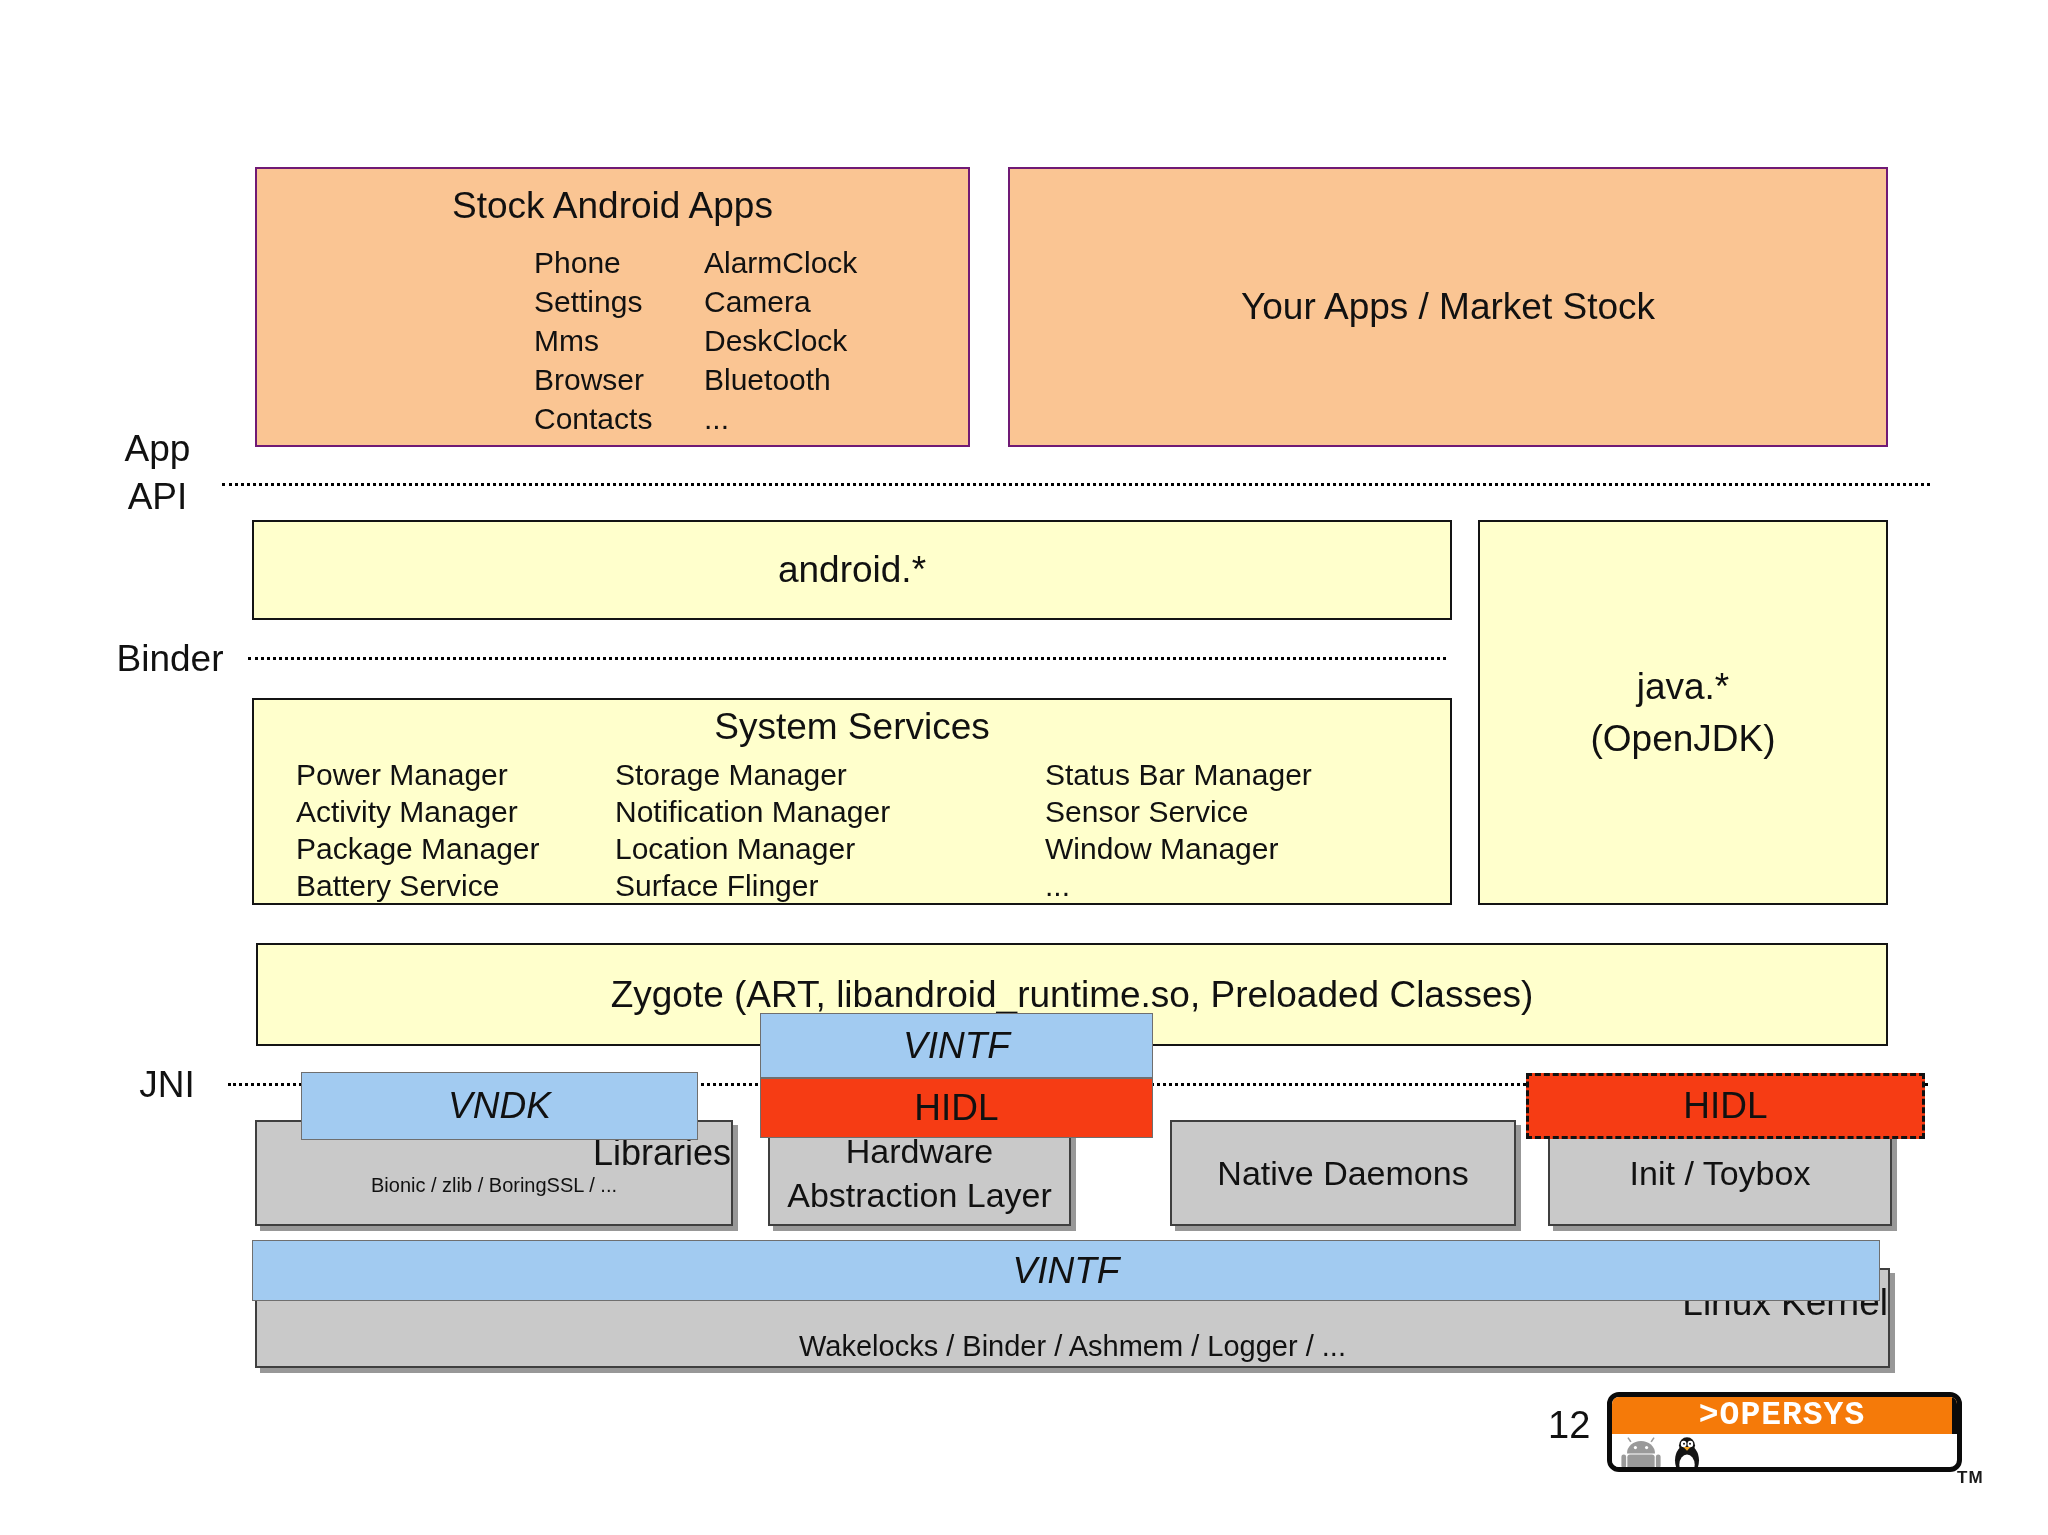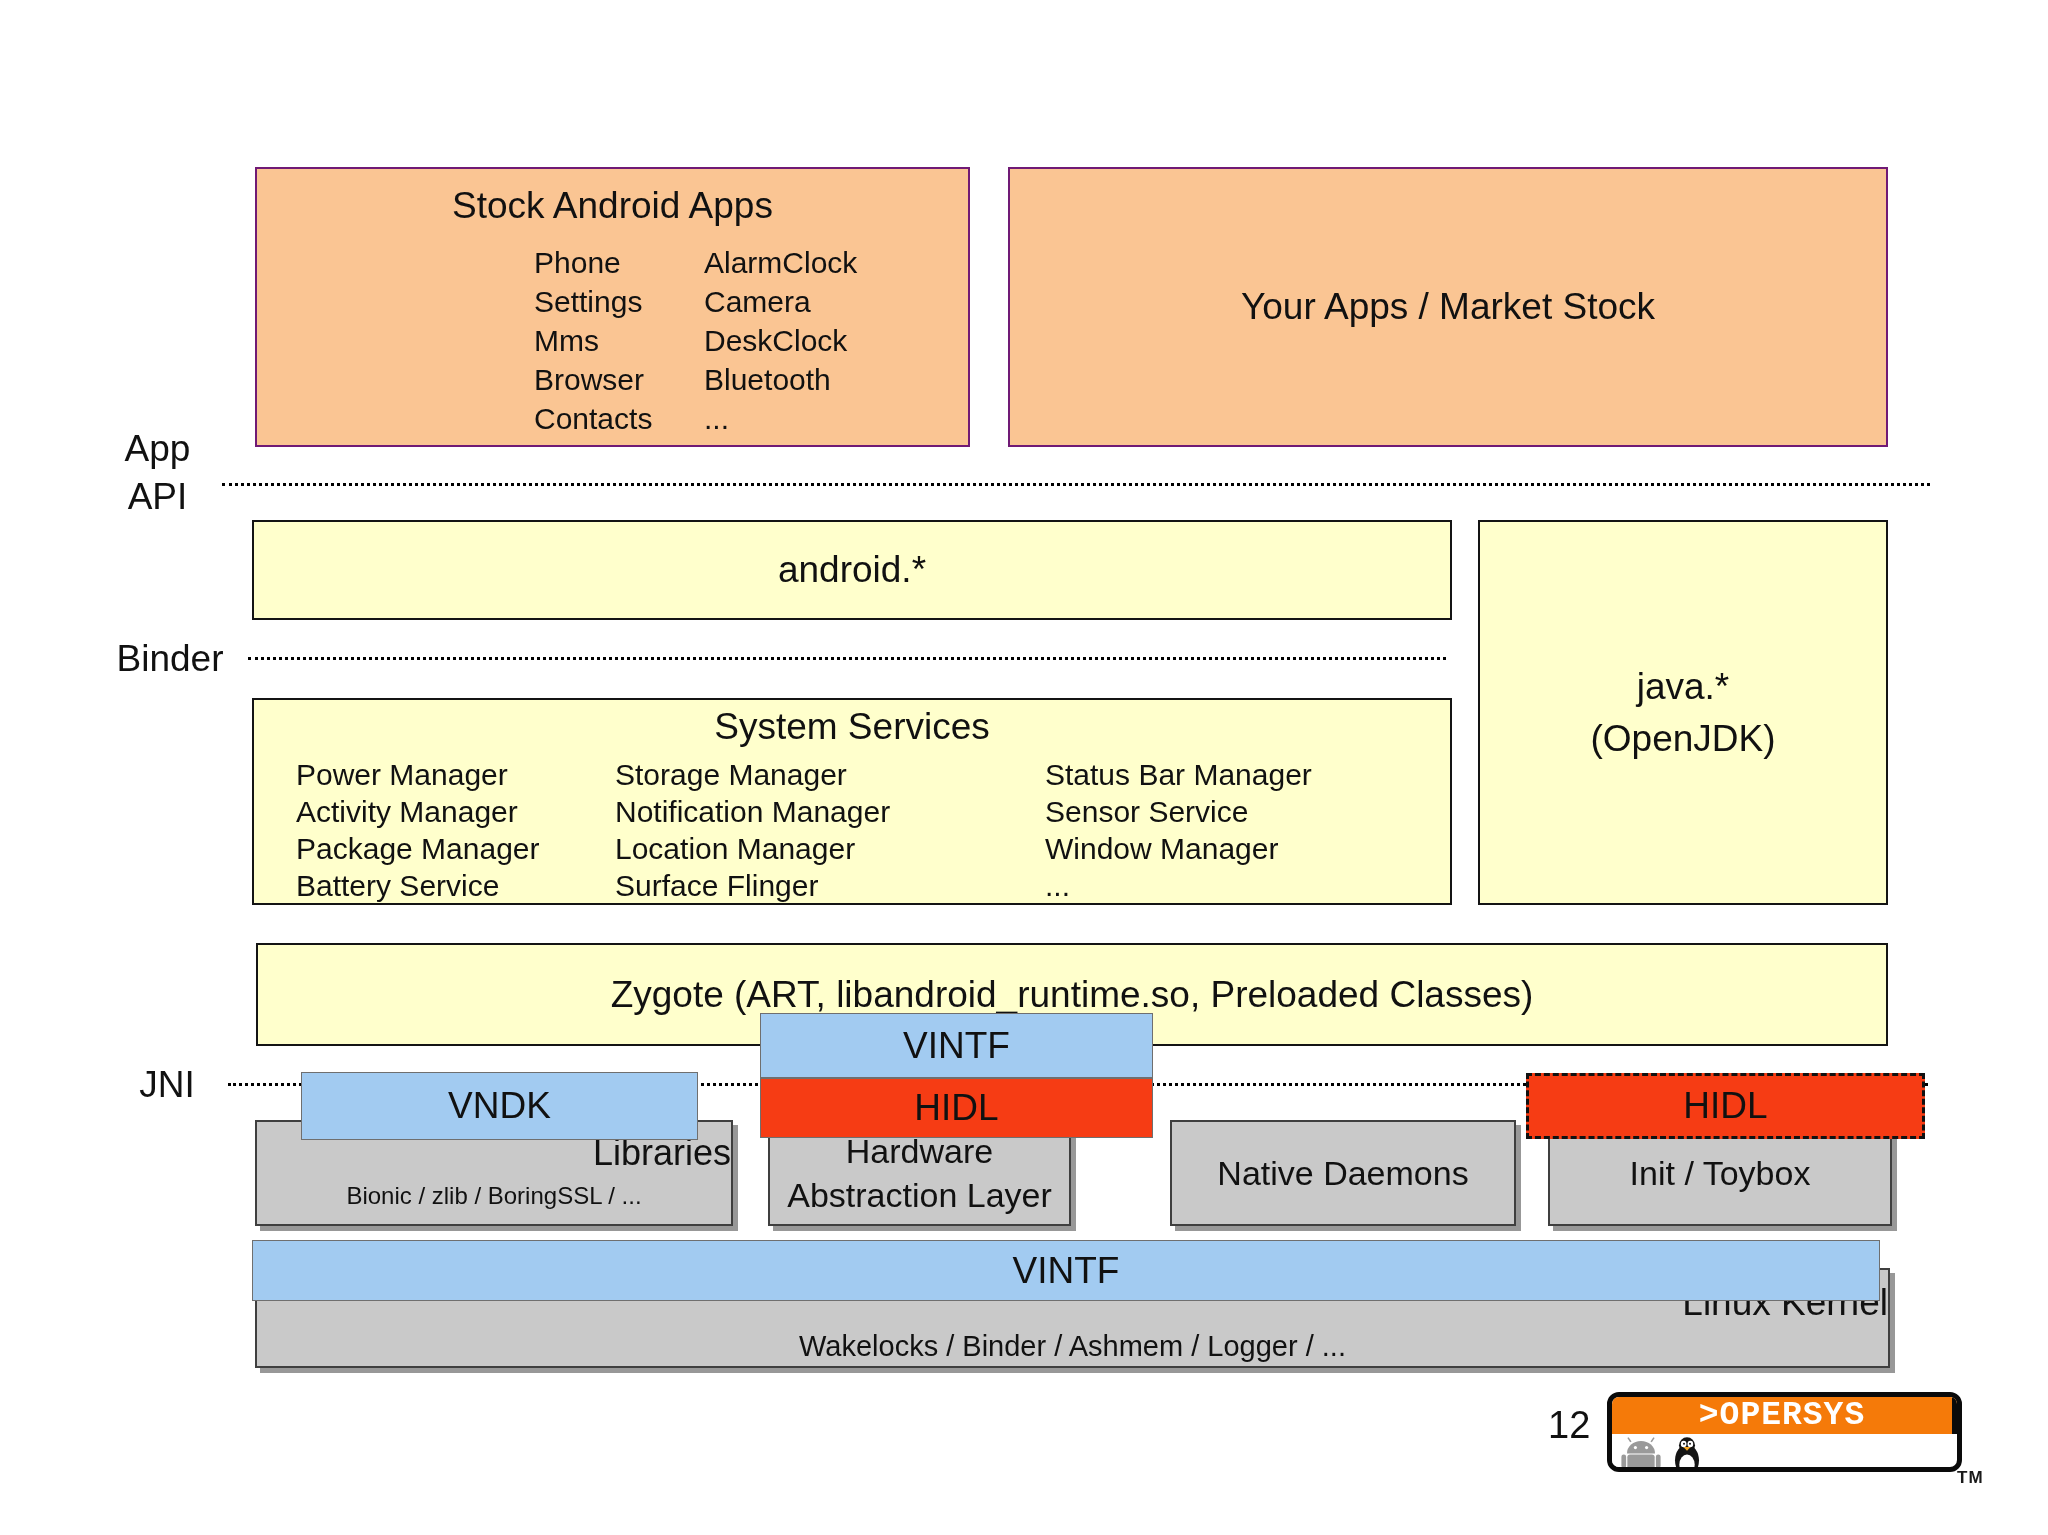--- a/index.html
+++ b/index.html
@@ -3,37 +3,37 @@
 <meta charset="utf-8">
 <style>
   html,body { margin:0; padding:0; background:#fff; }
   .canvas {
     position:relative; width:2048px; height:1535px; background:#ffffff;
     font-family:"Liberation Sans", sans-serif; color:#111; overflow:hidden;
   }
   .box { position:absolute; box-sizing:border-box; }
   .orange { background:var(--apps-orange,#FAC593); border:2px solid #701a75; }
   .yellow { background:var(--framework-yellow,#FFFFCC); border:2px solid #141414; }
-  .blue   { background:var(--overlay-blue,#A2CBF1); border:1px solid #6f6f6f; }
+  .blue   { background:var(--overlay-blue,#A2CBF1); border:1px solid #6f6f6f;font-style:italic; }
   .red    { background:var(--overlay-red,#F63C14); border:1px solid #6f6f6f; }
   .red.dashed { border:3px dashed #111; }
   .gray   { background:var(--component-gray,#C9C9C9); border:2px solid #3f3f3f;
             box-shadow:5px 5px 0 #989898; }
   .center { display:flex; align-items:center; justify-content:center; text-align:center; }
   .col-center { display:flex; flex-direction:column; align-items:center; justify-content:center; text-align:center; }
   .dotline { position:absolute; height:0; border-top:3px dotted #000; z-index:1; }
   .side-label { position:absolute; font-size:37px; text-align:center; z-index:2; }
   .big { font-size:37px; }
   .mid { font-size:34px; }
   .item-col { position:absolute; }
   .item-col .li { font-size:30px; line-height:39px; white-space:nowrap; }
   .ss .li { line-height:37px; }
   .z2 { z-index:2; } .z3 { z-index:3; }
   .gbox-title { font-size:36px; text-align:right; margin-top:10px; }
-  .gbox-sub { font-size:24px; text-align:center; margin-top:8px; white-space:nowrap; }
+  .gbox-sub { font-size:20px; text-align:center; white-space:nowrap; }
   .hal-line { font-size:34px; line-height:44px; }
   
   .pagenum { position:absolute; font-size:38px; }
   .logo { position:absolute; display:flex; border:5px solid #0a0a0a; border-radius:12px;
           overflow:hidden; background:#fff; }
   .logo-left { flex:1; background:var(--logo-orange,#F57A09); color:#fff;
                font-family:"Liberation Mono", monospace; font-weight:bold; font-size:33px;
                display:flex; align-items:center; justify-content:center; letter-spacing:1px;
                border-right:5px solid #0a0a0a; }
   .logo-right { width:102px; display:flex; align-items:center; justify-content:center; gap:5px; background:#fff; }

